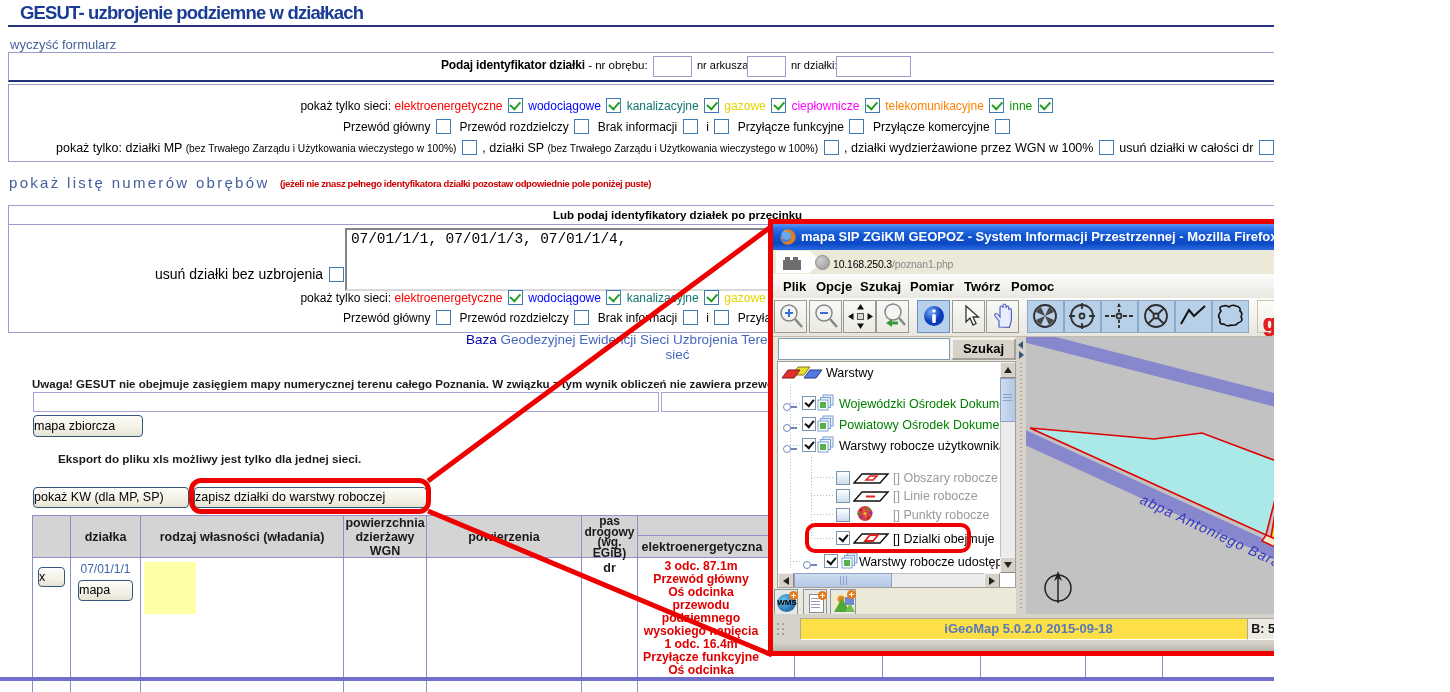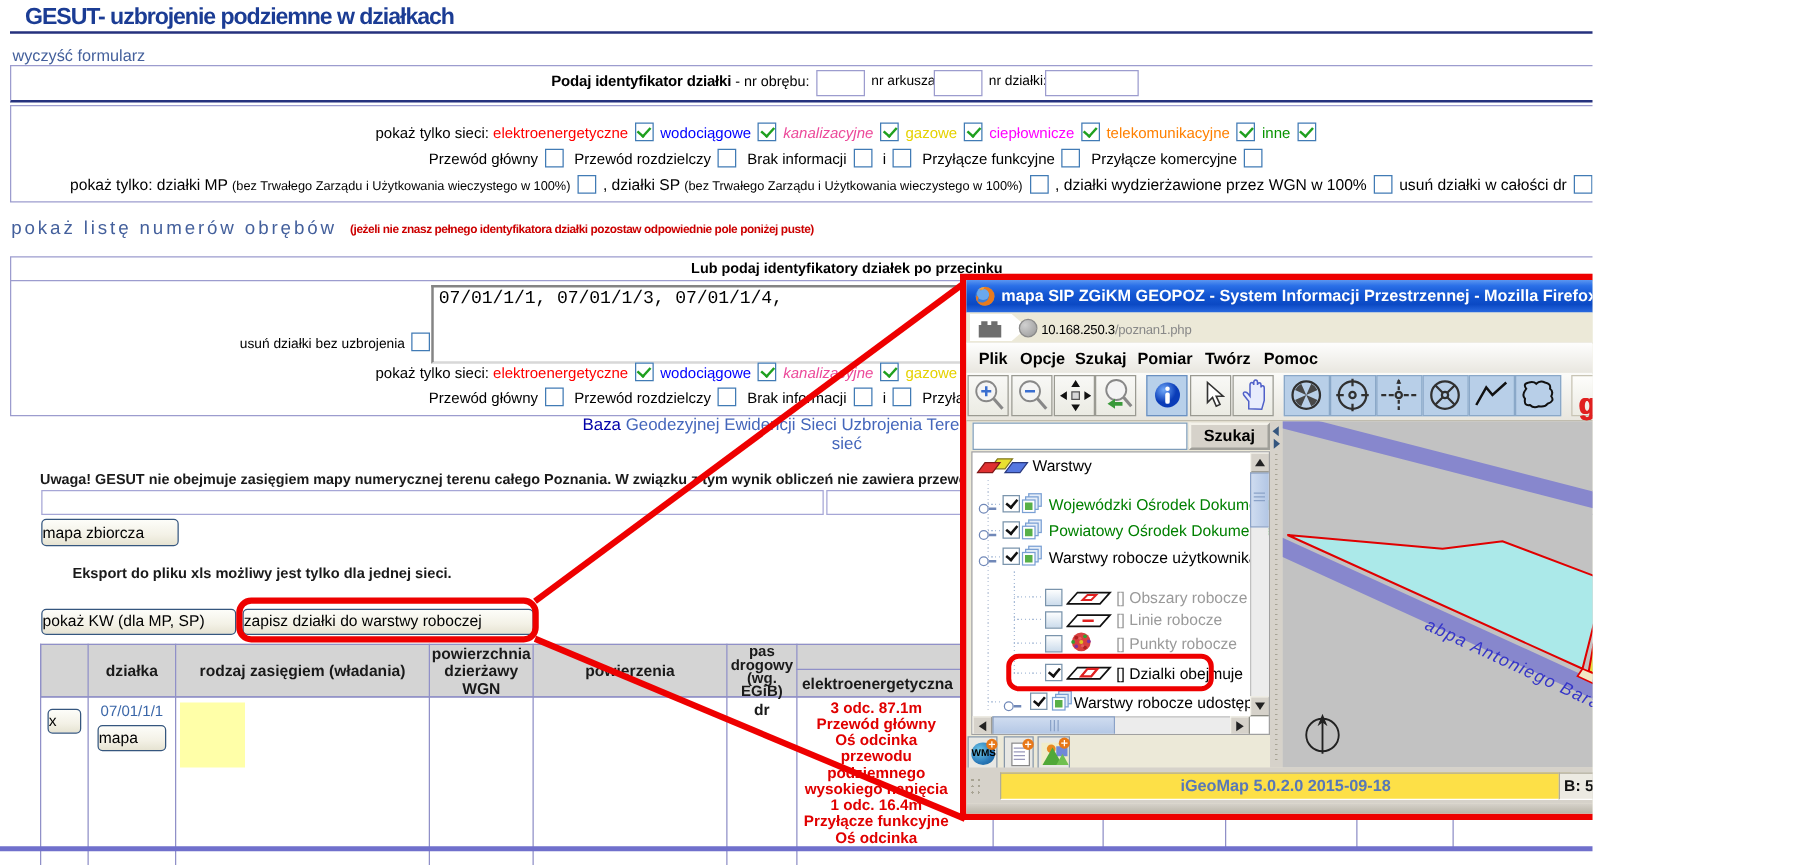--- a/index.html
+++ b/index.html
@@ -4,21 +4,21 @@
 html,body{margin:0;padding:0;}
 #page{position:relative;width:1274px;height:692px;overflow:hidden;background:#fff;font-family:"Liberation Sans",sans-serif;font-size:12px;color:#000;}
 .abs{position:absolute;}
 .b{font-weight:bold;}
 .cb,.cbc{display:inline-block;width:13px;height:13px;border:1px solid #417bb5;background:#fff;vertical-align:-3px;position:relative;margin:0 2px;}
 .cbc:after{content:"";position:absolute;left:1.5px;top:2px;width:8px;height:4.5px;border-left:2.5px solid #1fa01f;border-bottom:2.5px solid #1fa01f;transform:rotate(-48deg);}
 .btn{position:absolute;border:1px solid #35567e;border-radius:4px;background:linear-gradient(180deg,#fdfdf9 0%,#f3f1e6 60%,#e6e3d2 100%);font-family:"Liberation Sans",sans-serif;font-size:12.5px;color:#000;box-sizing:border-box;}
 .inp{position:absolute;border:1px solid #9c9cce;background:#fff;box-sizing:border-box;}
 .red{color:#cc0000;}
 
-.ne{color:#ff0000;}.nw{color:#0000ff;}.nk{color:#ec4899;font-style:italic;}.ng{color:#e6d200;}.nc{color:#ff00ff;}.nt{color:#ff8000;}.ni{color:#089400;}
+.ne{color:#ff0000;}.nw{color:#0000ff;}.nk{color:#0f766e;}.ng{color:#e6d200;}.nc{color:#ff00ff;}.nt{color:#ff8000;}.ni{color:#089400;}
 .tbtn{position:absolute;top:76px;width:33px;height:33px;border:1px solid #9a9a92;background:linear-gradient(180deg,#f8f8f6,#ebebe3);box-sizing:border-box;}
 .tbtn.bl{width:37px;background:#b8cfe8;border-color:#8aa8c8;}
 .tbtn svg{display:block;margin:0 auto;}
 .jcb,.jcbc{position:absolute;width:14px;height:14px;background:linear-gradient(180deg,#fdfefe,#ccdcec);border:1px solid #7a94ac;box-sizing:border-box;}.jcbc{background:#fff;}
 .jcbc:after{content:"";position:absolute;left:2px;top:2px;width:7px;height:4px;border-left:2.5px solid #111;border-bottom:2.5px solid #111;transform:rotate(-50deg);}
 .trow{position:absolute;font-size:12.5px;white-space:nowrap;}
 .handle{position:absolute;width:14px;height:7px;}
 .handle:before{content:"";position:absolute;left:0;top:0;width:6px;height:6px;border:1.5px solid #7088b8;border-radius:50%;}
 .handle:after{content:"";position:absolute;left:8px;top:3px;width:6px;height:1.5px;background:#7088b8;}
 .jsb{background:#d6d2ca;border:1px solid;border-color:#f4f2ea #8a8a82 #8a8a82 #f4f2ea;box-sizing:border-box;}
@@ -52,21 +52,21 @@
 <div class="abs" style="left:8px;top:119px;width:1339px;text-align:center;">Przewód główny <span class="cb"></span> &nbsp;Przewód rozdzielczy <span class="cb"></span> &nbsp;Brak informacji <span class="cb"></span> &nbsp;i <span class="cb"></span> &nbsp;Przyłącze funkcyjne <span class="cb"></span> &nbsp;Przyłącze komercyjne <span class="cb"></span></div>
 <div class="abs" style="left:56px;top:140px;white-space:nowrap;font-size:12.5px;">pokaż tylko: działki MP <span style="font-size:10.2px;">(bez Trwałego Zarządu i Użytkowania wieczystego w 100%)</span> <span class="cb"></span> , działki SP <span style="font-size:10.2px;">(bez Trwałego Zarządu i Użytkowania wieczystego w 100%)</span> <span class="cb"></span> , działki wydzierżawione przez WGN w 100% <span class="cb"></span> usuń działki w całości dr <span class="cb"></span><span style="display:inline-block;width:50px;height:21px;border:1px solid #35567e;border-radius:4px;background:linear-gradient(180deg,#fdfdf9,#e6e3d2);margin-left:14px;vertical-align:-3px;line-height:20px;font-size:12.5px;">OK</span></div>
 
 <div class="abs red b" style="left:280px;top:178px;font-size:9.5px;letter-spacing:-0.35px;">(jeżeli nie znasz pełnego identyfikatora działki pozostaw odpowiednie pole poniżej puste)</div>
 <div class="abs" style="left:9px;top:174px;font-size:15px;letter-spacing:2.3px;color:#44609c;">pokaż listę numerów obrębów</div>
 
 <div class="abs" style="left:8px;top:205px;width:1339px;height:126px;border:1px solid #9c9cce;"></div>
 <div class="abs b" style="left:8px;top:209px;width:1339px;text-align:center;font-size:11.5px;">Lub podaj identyfikatory działek po przecinku</div>
 <div class="abs" style="left:8px;top:224px;width:1339px;height:1px;background:#9c9cce;"></div>
 <div class="abs" style="left:345px;top:228px;width:664px;height:63px;border:2px inset #d8d8d8;background:#fff;box-sizing:border-box;font-family:'Liberation Mono',monospace;font-size:14.5px;letter-spacing:-0.1px;padding:1px 4px;">07/01/1/1, 07/01/1/3, 07/01/1/4,</div>
-<div class="abs" style="left:0px;top:266px;width:346px;text-align:right;font-size:11px;">usuń działki bez uzbrojenia <span class="cb"></span></div>
+<div class="abs" style="left:0px;top:266px;width:346px;text-align:right;font-size:14px;">usuń działki bez uzbrojenia <span class="cb"></span></div>
 <div class="abs" style="left:8px;top:290px;width:1339px;text-align:center;">pokaż tylko sieci: <span class="ne">elektroenergetyczne</span> <span class="cbc"></span> <span class="nw">wodociągowe</span> <span class="cbc"></span> <span class="nk">kanalizacyjne</span> <span class="cbc"></span> <span class="ng">gazowe</span> <span class="cbc"></span> <span class="nc">ciepłownicze</span> <span class="cbc"></span> <span class="nt">telekomunikacyjne</span> <span class="cbc"></span> <span class="ni">inne</span> <span class="cbc"></span></div>
 <div class="abs" style="left:8px;top:310px;width:1339px;text-align:center;">Przewód główny <span class="cb"></span> &nbsp;Przewód rozdzielczy <span class="cb"></span> &nbsp;Brak informacji <span class="cb"></span> &nbsp;i <span class="cb"></span> &nbsp;Przyłącze funkcyjne <span class="cb"></span> &nbsp;Przyłącze komercyjne <span class="cb"></span></div>
 
 <div class="abs" style="left:466px;top:332px;font-size:13.5px;color:#4466bb;white-space:nowrap;"><span style="color:#0000a8;">Baza</span> Geodezyjnej Ewidencji Sieci Uzbrojenia Terenu infrastruktury</div>
 <div class="abs" style="left:8px;top:347px;width:1339px;text-align:center;font-size:13.5px;color:#4466bb;">sieć</div>
 
 <div class="abs b" style="left:32px;top:378px;white-space:nowrap;font-size:11.5px;color:#1a1a1a;">Uwaga! GESUT nie obejmuje zasięgiem mapy numerycznej terenu całego Poznania. W związku z tym wynik obliczeń nie zawiera przewodów</div>
 <input class="inp" style="left: 33px; top: 392px; width: 626px; height: 20px; border-color: rgb(166, 166, 214);">
 <input class="inp" style="left: 661px; top: 392px; width: 626px; height: 20px; border-color: rgb(166, 166, 214);">
 
@@ -92,21 +92,21 @@
 <div class="abs" style="left:1162px;top:515px;width:1px;height:163px;background:#9090c8;"></div>
 <div class="abs" style="left:1283px;top:515px;width:1px;height:163px;background:#9090c8;"></div>
 <div class="abs" style="left:1311px;top:515px;width:1px;height:163px;background:#9090c8;"></div>
 <div class="abs" style="left:1372px;top:515px;width:1px;height:163px;background:#9090c8;"></div>
 
 <div class="abs" style="left:32px;top:557px;width:1341px;height:1px;background:#9090c8;"></div>
 
 <div class="abs" style="left:637px;top:535px;width:736px;height:1px;background:#9090c8;"></div>
 
 <div class="abs b" style="left:71px;top:530px;width:69px;text-align:center;font-size:12.5px;color:#1a1a1a;">działka</div>
-<div class="abs b" style="left:141px;top:530px;width:202px;text-align:center;font-size:12.5px;color:#1a1a1a;">rodzaj zasięgiem (władania)</div>
+<div class="abs b" style="left:141px;top:530px;width:202px;text-align:center;font-size:12.5px;color:#1a1a1a;">rodzaj własności (władania)</div>
 <div class="abs b" style="left:344px;top:516px;width:82px;text-align:center;font-size:12.5px;line-height:14px;color:#1a1a1a;">powierzchnia dzierżawy WGN</div>
 <div class="abs b" style="left:427px;top:530px;width:154px;text-align:center;font-size:12.5px;color:#1a1a1a;">powierzenia</div>
 <div class="abs b" style="left:582px;top:516px;width:55px;text-align:center;font-size:12px;line-height:10.5px;color:#1a1a1a;">pas<br>drogowy<br>(wg.<br>EGiB)</div>
 <div class="abs b" style="left:638px;top:540px;width:128px;text-align:center;font-size:12.5px;color:#1a1a1a;">elektroenergetyczna</div>
 
 <div class="btn" style="left:38px;top:567px;width:27px;height:20px;line-height:18px;font-size:12.5px;">x</div>
 <div class="abs" style="left:71px;top:562px;width:69px;text-align:center;color:#3a66a8;">07/01/1/1</div>
 <div class="btn" style="left:78px;top:580px;width:55px;height:21px;line-height:19px;">mapa</div>
 <div class="abs" style="left:144px;top:562px;width:52px;height:52px;background:#ffffa8;"></div>
 <div class="abs b" style="left:582px;top:561px;width:55px;text-align:center;font-size:12.5px;color:#1a1a1a;">dr</div>

